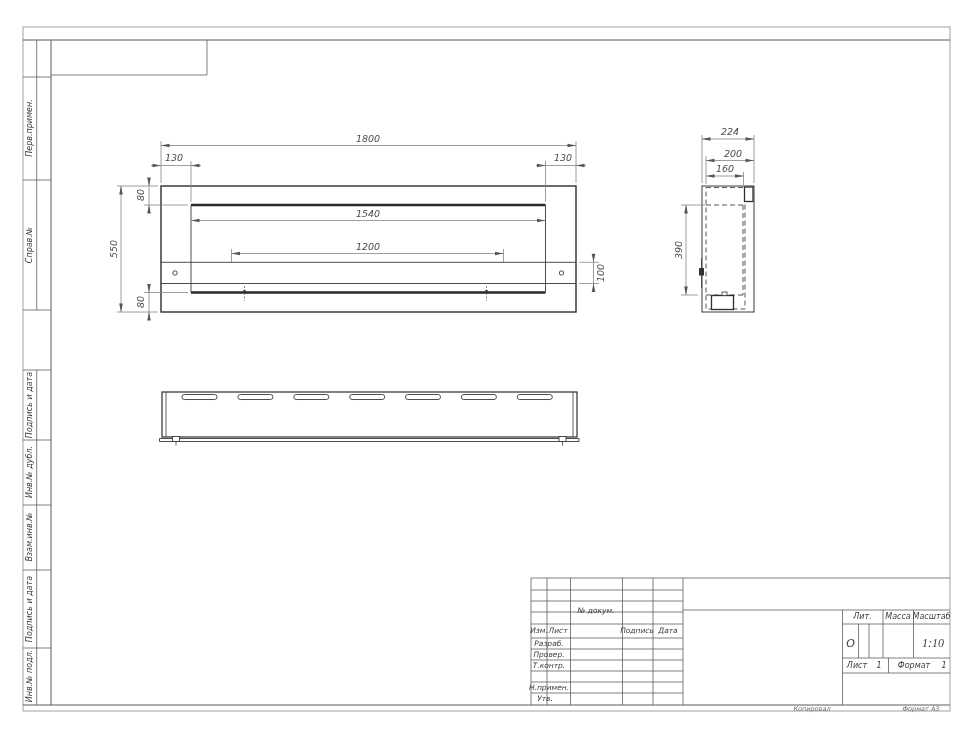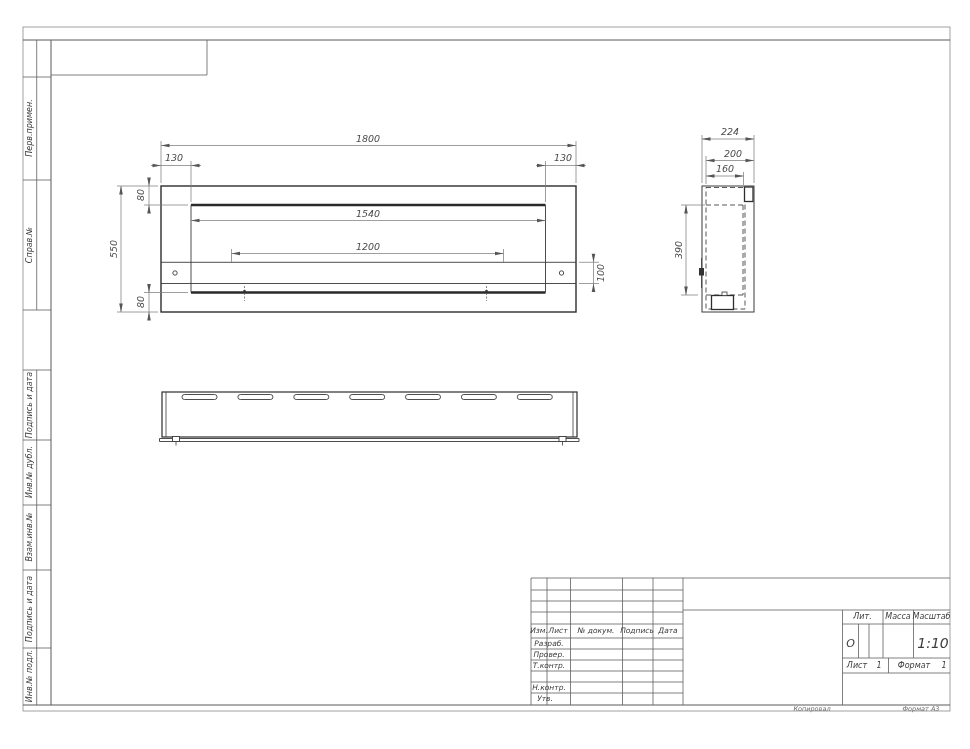--- a/index.html
+++ b/index.html
@@ -6,21 +6,21 @@
   .sheet{position:relative;width:970px;height:749px;background:#fff;overflow:hidden;
          font-family:"DejaVu Sans",sans-serif;}
   .sheet svg{position:absolute;left:0;top:0;}
   .t{position:absolute;transform:translate(-50%,-50%);font-style:italic;color:#3c3c3c;
      white-space:nowrap;line-height:1;}
   .rot{transform:translate(-50%,-50%) rotate(-90deg);}
   .s65{font-size:6.5px;color:#6a6a6a;text-align:right;}
   .s75{font-size:7.5px;}
   .s8{font-size:8px;}
   .s95{font-size:9.5px;color:#4a4a4a;}
-  .s10{font-size:14px;}
+  .s10{font-size:12px;font-family:Liberation Serif, serif;}
   .s11{font-size:11px;}
   .title{font-size:19px;font-weight:bold;letter-spacing:.5px;color:#222;}
 </style>
 </head>
 <body>
 
 <div class="sheet">
 
 <svg width="970" height="749" viewBox="0 0 970 749">
   <defs>
@@ -141,28 +141,28 @@
   <div class="t rot s95" style="left:141px;top:302px">80</div>
   <div class="t rot s95" style="left:601px;top:273px">100</div>
 
   <div class="t s95" style="left:730px;top:132px">224</div>
   <div class="t s95" style="left:733px;top:154px">200</div>
   <div class="t s95" style="left:725px;top:169px">160</div>
   <div class="t rot s95" style="left:679px;top:250px">390</div>
 
   <div class="t s75" style="left:539px;top:631px">Изм.</div>
   <div class="t s75" style="left:558px;top:631px">Лист</div>
-  <div class="t s75" style="left:596px;top:631px">№ докум.</div>
+  <div class="t s75" style="left:596px;top:611px">№ докум.</div>
   <div class="t s75" style="left:637px;top:631px">Подпись</div>
   <div class="t s75" style="left:668px;top:631px">Дата</div>
 
   <div class="t s75" style="left:549px;top:643.5px">Разраб.</div>
   <div class="t s75" style="left:549px;top:654.5px">Провер.</div>
   <div class="t s75" style="left:549px;top:665.5px">Т.контр.</div>
-  <div class="t s75" style="left:549px;top:687.5px">Н.контр.</div>
+  <div class="t s75" style="left:549px;top:687.5px">Н.примен.</div>
   <div class="t s75" style="left:545px;top:698.5px">Утв.</div>
 
 
   <div class="t s8" style="left:862.5px;top:617px">Лит.</div>
   <div class="t s8" style="left:898px;top:617px">Масса</div>
   <div class="t s8" style="left:931.5px;top:617px">Масштаб</div>
   <div class="t s11" style="left:850.5px;top:643px">О</div>
   <div class="t s10" style="left:933px;top:643px">1:10</div>
 
   <div class="t s8" style="left:857px;top:665.5px">Лист</div>

